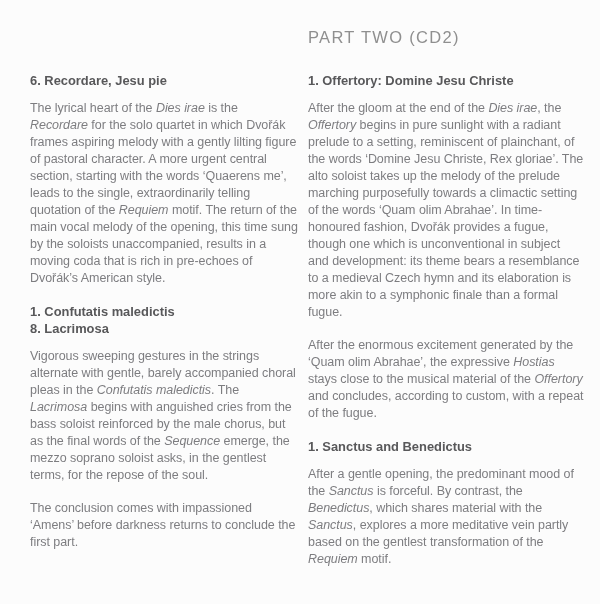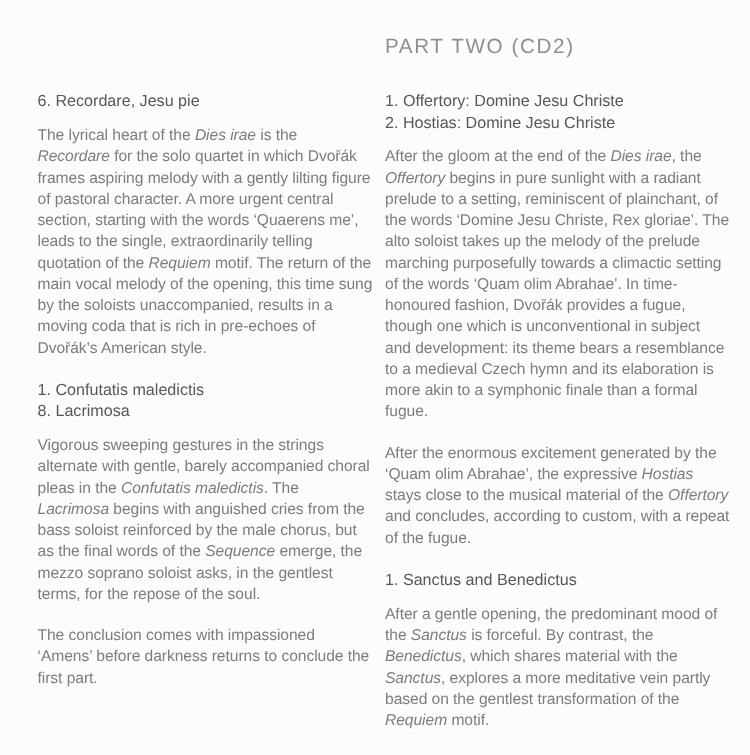--- a/index.html
+++ b/index.html
@@ -34,21 +34,21 @@
     left:30px;top:72px;
     display:flex;
   }
   .col{box-sizing:border-box;}
   .col-left{width:268px;margin-right:10px;}
   .col-right{width:276px;}
   .heading-block{margin:16px 0 11px 0;}
   .section:first-child .heading-block{margin-top:0;}
   .heading-line{
     font-size:12.9px;
-    font-weight:400;
+    font-weight:700;
     color:var(--heading-ink);
     line-height:17px;
   }
   .body-para{
     margin:0 0 16px 0;
     font-size:12.5px;
     line-height:17px;
     color:var(--body-ink);
     letter-spacing:-0.05px;
   }
@@ -81,21 +81,20 @@
         <p class="body-para">The conclusion comes with impassioned ‘Amens’ before darkness returns to conclude the first part.</p>
       </div>
 
     </div>
 
     <div class="col col-right">
 
       <div class="section">
         <div class="heading-block">
           <div class="heading-line">1. Offertory: Domine Jesu Christe</div>
-          <div class="heading-line">2. Hostias: Domine Jesu Christe</div>
         </div>
         <p class="body-para">After the gloom at the end of the <i>Dies irae</i>, the <i>Offertory</i> begins in pure sunlight with a radiant prelude to a setting, reminiscent of plainchant, of the words ‘Domine Jesu Christe, Rex gloriae’. The alto soloist takes up the melody of the prelude marching purposefully towards a climactic setting of the words ‘Quam olim Abrahae’. In time-honoured fashion, Dvořák provides a fugue, though one which is unconventional in subject and development: its theme bears a resemblance to a medieval Czech hymn and its elaboration is more akin to a symphonic finale than a formal fugue.</p>
         <p class="body-para">After the enormous excitement generated by the ‘Quam olim Abrahae’, the expressive <i>Hostias</i> stays close to the musical material of the <i>Offertory</i> and concludes, according to custom, with a repeat of the fugue.</p>
       </div>
 
       <div class="section">
         <div class="heading-block">
           <div class="heading-line">1. Sanctus and Benedictus</div>
         </div>
         <p class="body-para">After a gentle opening, the predominant mood of the <i>Sanctus</i> is forceful. By contrast, the <i>Benedictus</i>, which shares material with the <i>Sanctus</i>, explores a more meditative vein partly based on the gentlest transformation of the <i>Requiem</i> motif.</p>

